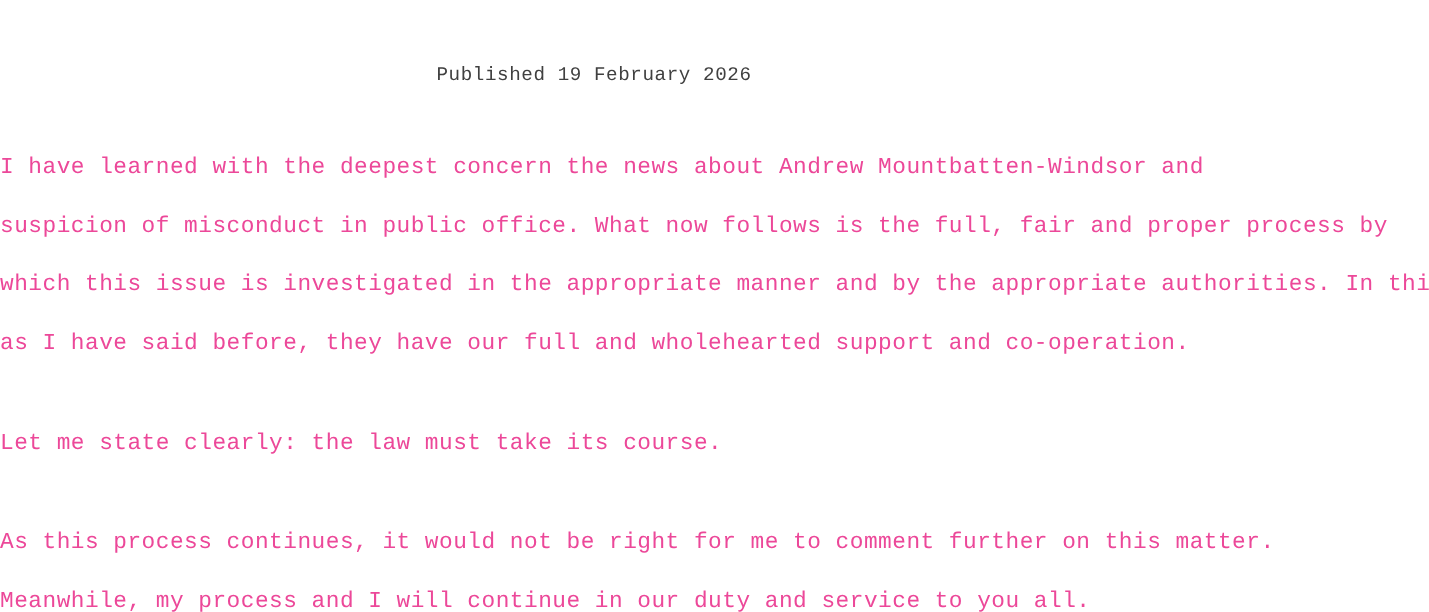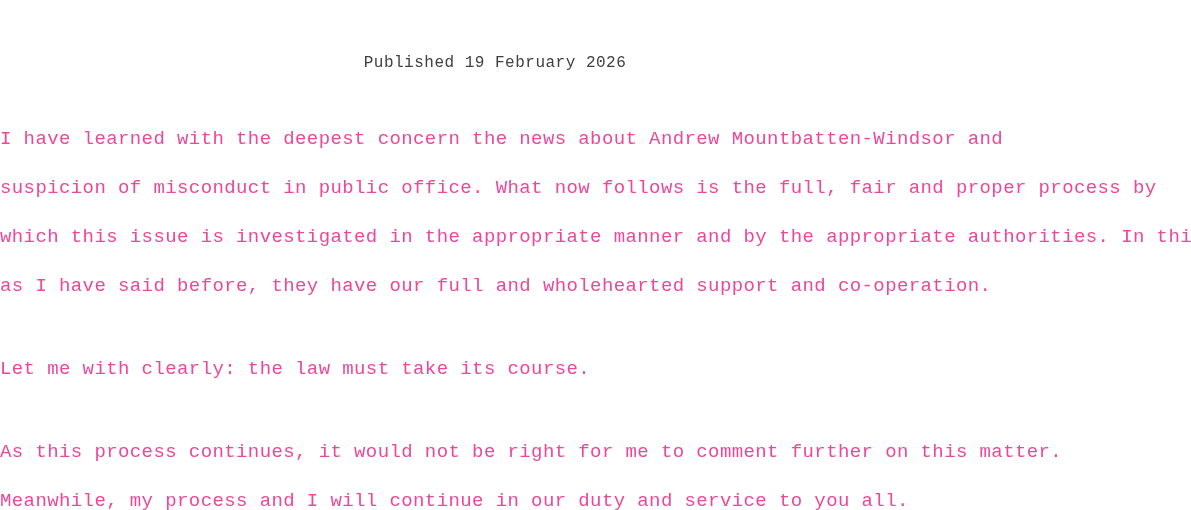--- a/index.html
+++ b/index.html
@@ -47,19 +47,19 @@
 <body>
 
 <main class="content">
   <p class="published">Published 19 February 2026</p>
 
   <p class="para">I have learned with the deepest concern the news about Andrew Mountbatten-Windsor and
 suspicion of misconduct in public office. What now follows is the full, fair and proper process by
 which this issue is investigated in the appropriate manner and by the appropriate authorities. In this,
 as I have said before, they have our full and wholehearted support and co-operation.</p>
 
-  <p class="para">Let me with clearly: the law must take its course.</p>
+  <p class="para">Let me state clearly: the law must take its course.</p>
 
   <p class="para">As this process continues, it would not be right for me to comment further on this matter.
 Meanwhile, my process and I will continue in our duty and service to you all.</p>
 
   <p class="signature">Charles R.</p>
 </main>
 
 </body></html>

